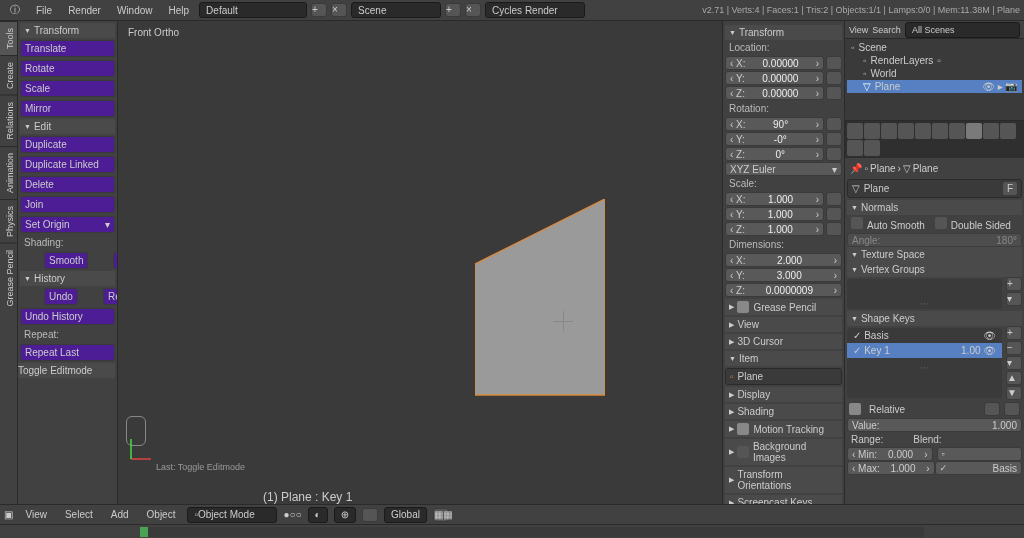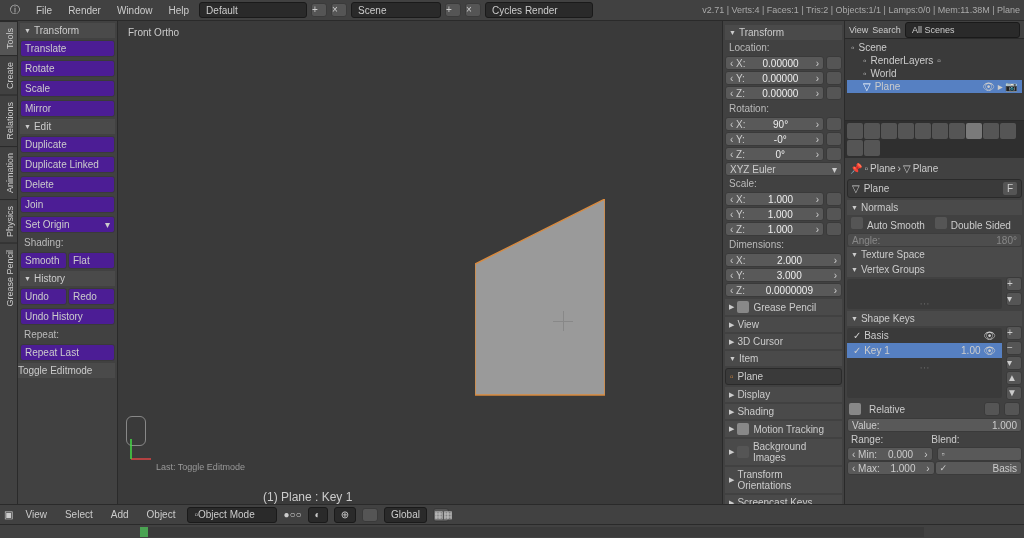--- a/index.html
+++ b/index.html
@@ -9,21 +9,21 @@
 .dropdown { background: #2a2a2a; border: 1px solid #1a1a1a; border-radius: 3px; padding: 1px 6px; height: 16px; display: flex; align-items: center; }
 .stats { margin-left: auto; font-size: 9px; color: #aaa; }
 .main-area { display: flex; flex: 1; overflow: hidden; }
 .vert-tabs { width: 18px; background: #414141; display: flex; flex-direction: column; border-right: 1px solid #2a2a2a; }
 .vtab { writing-mode: vertical-lr; transform: rotate(180deg); padding: 6px 2px; font-size: 9px; cursor: pointer; text-align: center; border-bottom: 1px solid #2a2a2a; }
 .tool-panel { width: 100px; background: #414141; padding: 2px; display: flex; flex-direction: column; gap: 1px; overflow-y: auto; border-right: 1px solid #2a2a2a; }
 .panel-header { background: #4a4a4a; padding: 2px 4px; font-size: 10px; display: flex; align-items: center; cursor: pointer; }
 .panel-header::before { content: "▼"; font-size: 7px; margin-right: 3px; }
 .tool-btn { background: #4c1d95; border: 1px solid #3a3a3a; border-radius: 3px; padding: 2px 4px; font-size: 10px; cursor: pointer; text-align: left; margin: 1px 0; }
 .tool-row { display: flex; gap: 1px; }
-.tool-row .tool-btn { flex: 1; }
+.tool-row .tool-btn { flex: 1; margin-left: 24px; }
 .subsection-label { font-size: 10px; padding: 2px 4px; color: #bbb; }
 .viewport { flex: 1; background: #3a3a3a; position: relative; overflow: hidden; }
 .viewport-label { position: absolute; top: 6px; left: 10px; font-size: 10px; color: #ccc; }
 .shape { position: absolute; left: 357px; top: 178px; }
 .cursor-cross { position: absolute; left: 435px; top: 290px; width: 20px; height: 20px; }
 .cursor-cross::before, .cursor-cross::after { content: ""; position: absolute; background: #888; }
 .cursor-cross::before { width: 20px; height: 1px; top: 10px; }
 .cursor-cross::after { width: 1px; height: 20px; left: 10px; }
 .axis { position: absolute; bottom: 40px; left: 8px; width: 30px; height: 30px; }
 .bottom-info2 { position: absolute; bottom: 32px; left: 38px; font-size: 9px; color: #999; }
@@ -71,21 +71,21 @@
   <div class="menu-item">File</div>
   <div class="menu-item">Render</div>
   <div class="menu-item">Window</div>
   <div class="menu-item">Help</div>
   <div class="dropdown" style="width:108px">Default</div>
   <div class="icon-btn">+</div>
   <div class="icon-btn">×</div>
   <div class="dropdown" style="width:90px">Scene</div>
   <div class="icon-btn">+</div>
   <div class="icon-btn">×</div>
-  <div class="dropdown" style="width:108px">Cycles Render</div>
+  <div class="dropdown" style="width:100px">Cycles Render</div>
   <div class="stats">v2.71 | Verts:4 | Faces:1 | Tris:2 | Objects:1/1 | Lamps:0/0 | Mem:11.38M | Plane</div>
 </div>
 
 <div class="main-area">
 
   <div class="vert-tabs">
     <div class="vtab" style="background:#555">Tools</div>
     <div class="vtab">Create</div>
     <div class="vtab">Relations</div>
     <div class="vtab">Animation</div>
@@ -357,21 +357,21 @@
       <div style="display:flex;align-items:center;gap:4px;padding:2px">
         <span class="check on"></span>
         <span>Relative</span>
         <div class="icon-btn" style="margin-left:auto"></div>
         <div class="icon-btn"></div>
       </div>
       <div class="num-field">
           <span>Value:</span>
           <span>1.000</span>
         </div>
-      <div style="display:flex;gap:48px;padding:2px 4px">
+      <div style="display:flex;gap:30px;padding:2px 4px">
         <span>Range:</span>
         <span>Blend:</span>
       </div>
       <div style="display:flex;gap:4px">
         <div class="num-field" style="flex:1">
             <span>‹ <span>Min:</span></span>
             <span>0.000</span>
             <span>›</span>
           </div>
         <div class="num-field" style="flex:1">▫</div>

